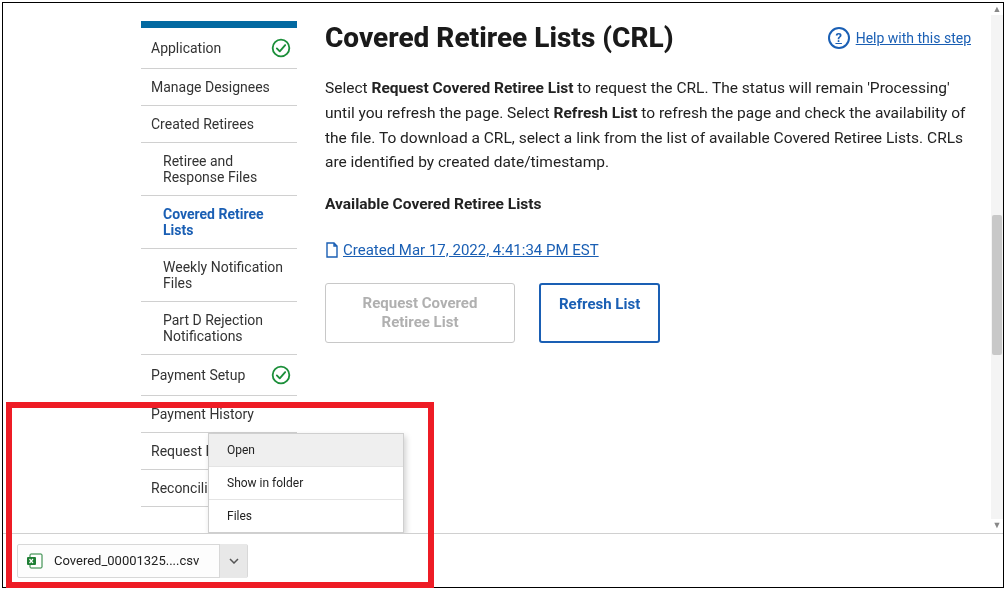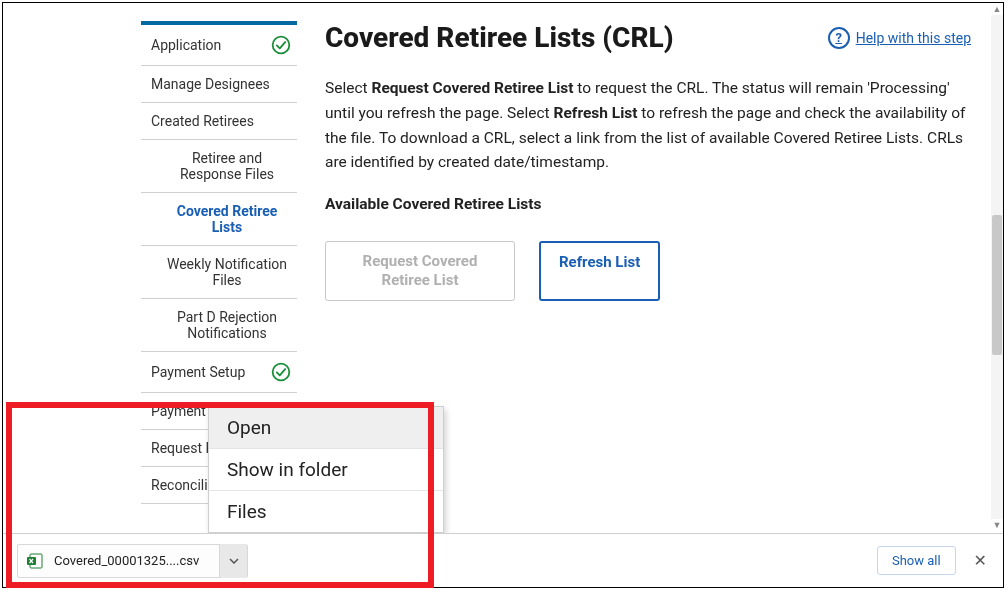--- a/index.html
+++ b/index.html
@@ -19,22 +19,21 @@
   }
   .content-area {
     position: absolute;
     top: 0; left: 0; right: 12px; bottom: 56px;
     display: flex;
     padding-left: 138px;
     padding-top: 18px;
   }
   .sidebar {
     width: 156px;
-    border-top: 4px solid #0369a1;
-    text-align: center;
+    border-top: 7px solid #0369a1;
   }
   .nav-item {
     display: flex;
     align-items: center;
     justify-content: space-between;
     padding: 10px 6px 10px 10px;
     border-bottom: 1px solid #d0d0d0;
     font-size: 14px;
     color: #333;
     cursor: pointer;
@@ -119,24 +118,24 @@
   }
   .dl-caret svg{width:10px;height:6px;}
   .showall {
     border: 1px solid #c7d6ec; color: #1a5fb4; background:#fff;
     padding: 6px 14px; border-radius: 3px; font-size: 13px; cursor:pointer;
   }
   .close-x { margin-left: 14px; color:#555; font-size:16px; cursor:pointer; padding:4px;}
 
   
   .context-menu {
-    position: absolute; left: 205px; bottom: 54px; width: 236px;
+    position: absolute; left: 205px; bottom: 54px; width: 196px;
     background: #fff; border: 1px solid #cfcfcf;
     box-shadow: 2px 3px 6px rgba(0,0,0,0.18);
-    font-size: 19px; color: #222;
+    font-size: 12px; color: #222;
   }
   .cm-item { padding: 9px 18px; cursor:pointer; }
   .cm-item.hover { background: #efefef; }
   .cm-sep { border-top: 1px solid #e4e4e4; }
 
   
   .red-box {
     position: absolute;
     left: 6px; bottom: 4px;
     width: 428px; height: 186px;
@@ -207,20 +206,28 @@
           <span>Help with this step</span>
         </a>
       </div>
 
       <p class="body-text">
         <span>Select </span><b>Request Covered Retiree List</b><span> to request the CRL. The status will remain 'Processing' until you refresh the page. Select </span><b>Refresh List</b><span> to refresh the page and check the availability of the file. To download a CRL, select a link from the list of available Covered Retiree Lists. CRLs are identified by created date/timestamp.</span>
       </p>
 
       <div class="subheading">Available Covered Retiree Lists</div>
 
+      <a class="file-link">
+        <span class="doc-icon">
+          <svg viewBox="0 0 14 16">
+              <path d="M2 1 H9 L12 4 V15 H2 Z M9 1 V4 H12" stroke-width="1.4"></path>
+            </svg>
+        </span>
+        <span>Created Mar 17, 2022, 4:41:34 PM EST</span>
+      </a>
 
       <div class="button-row">
         <div class="btn btn-disabled">Request Covered Retiree List</div>
         <div class="btn btn-primary">Refresh List</div>
       </div>
     </div>
 
   </div>
 
   <div class="scrollbar">
@@ -248,21 +255,17 @@
             </svg>
         </span>
         <span class="dl-name">Covered_00001325....csv</span>
       </div>
       <div class="dl-caret">
         <svg viewBox="0 0 10 6">
             <path d="M1 1 L5 5 L9 1" fill="none" stroke="#555" stroke-width="1.5"></path>
           </svg>
       </div>
     </div>
-    <div style="display:flex;align-items:center;">
-      <div class="showall">Show all</div>
-      <div class="close-x">✕</div>
-    </div>
   </div>
 
 </div>
 
 <div class="red-box"></div>
 
 </body></html>

